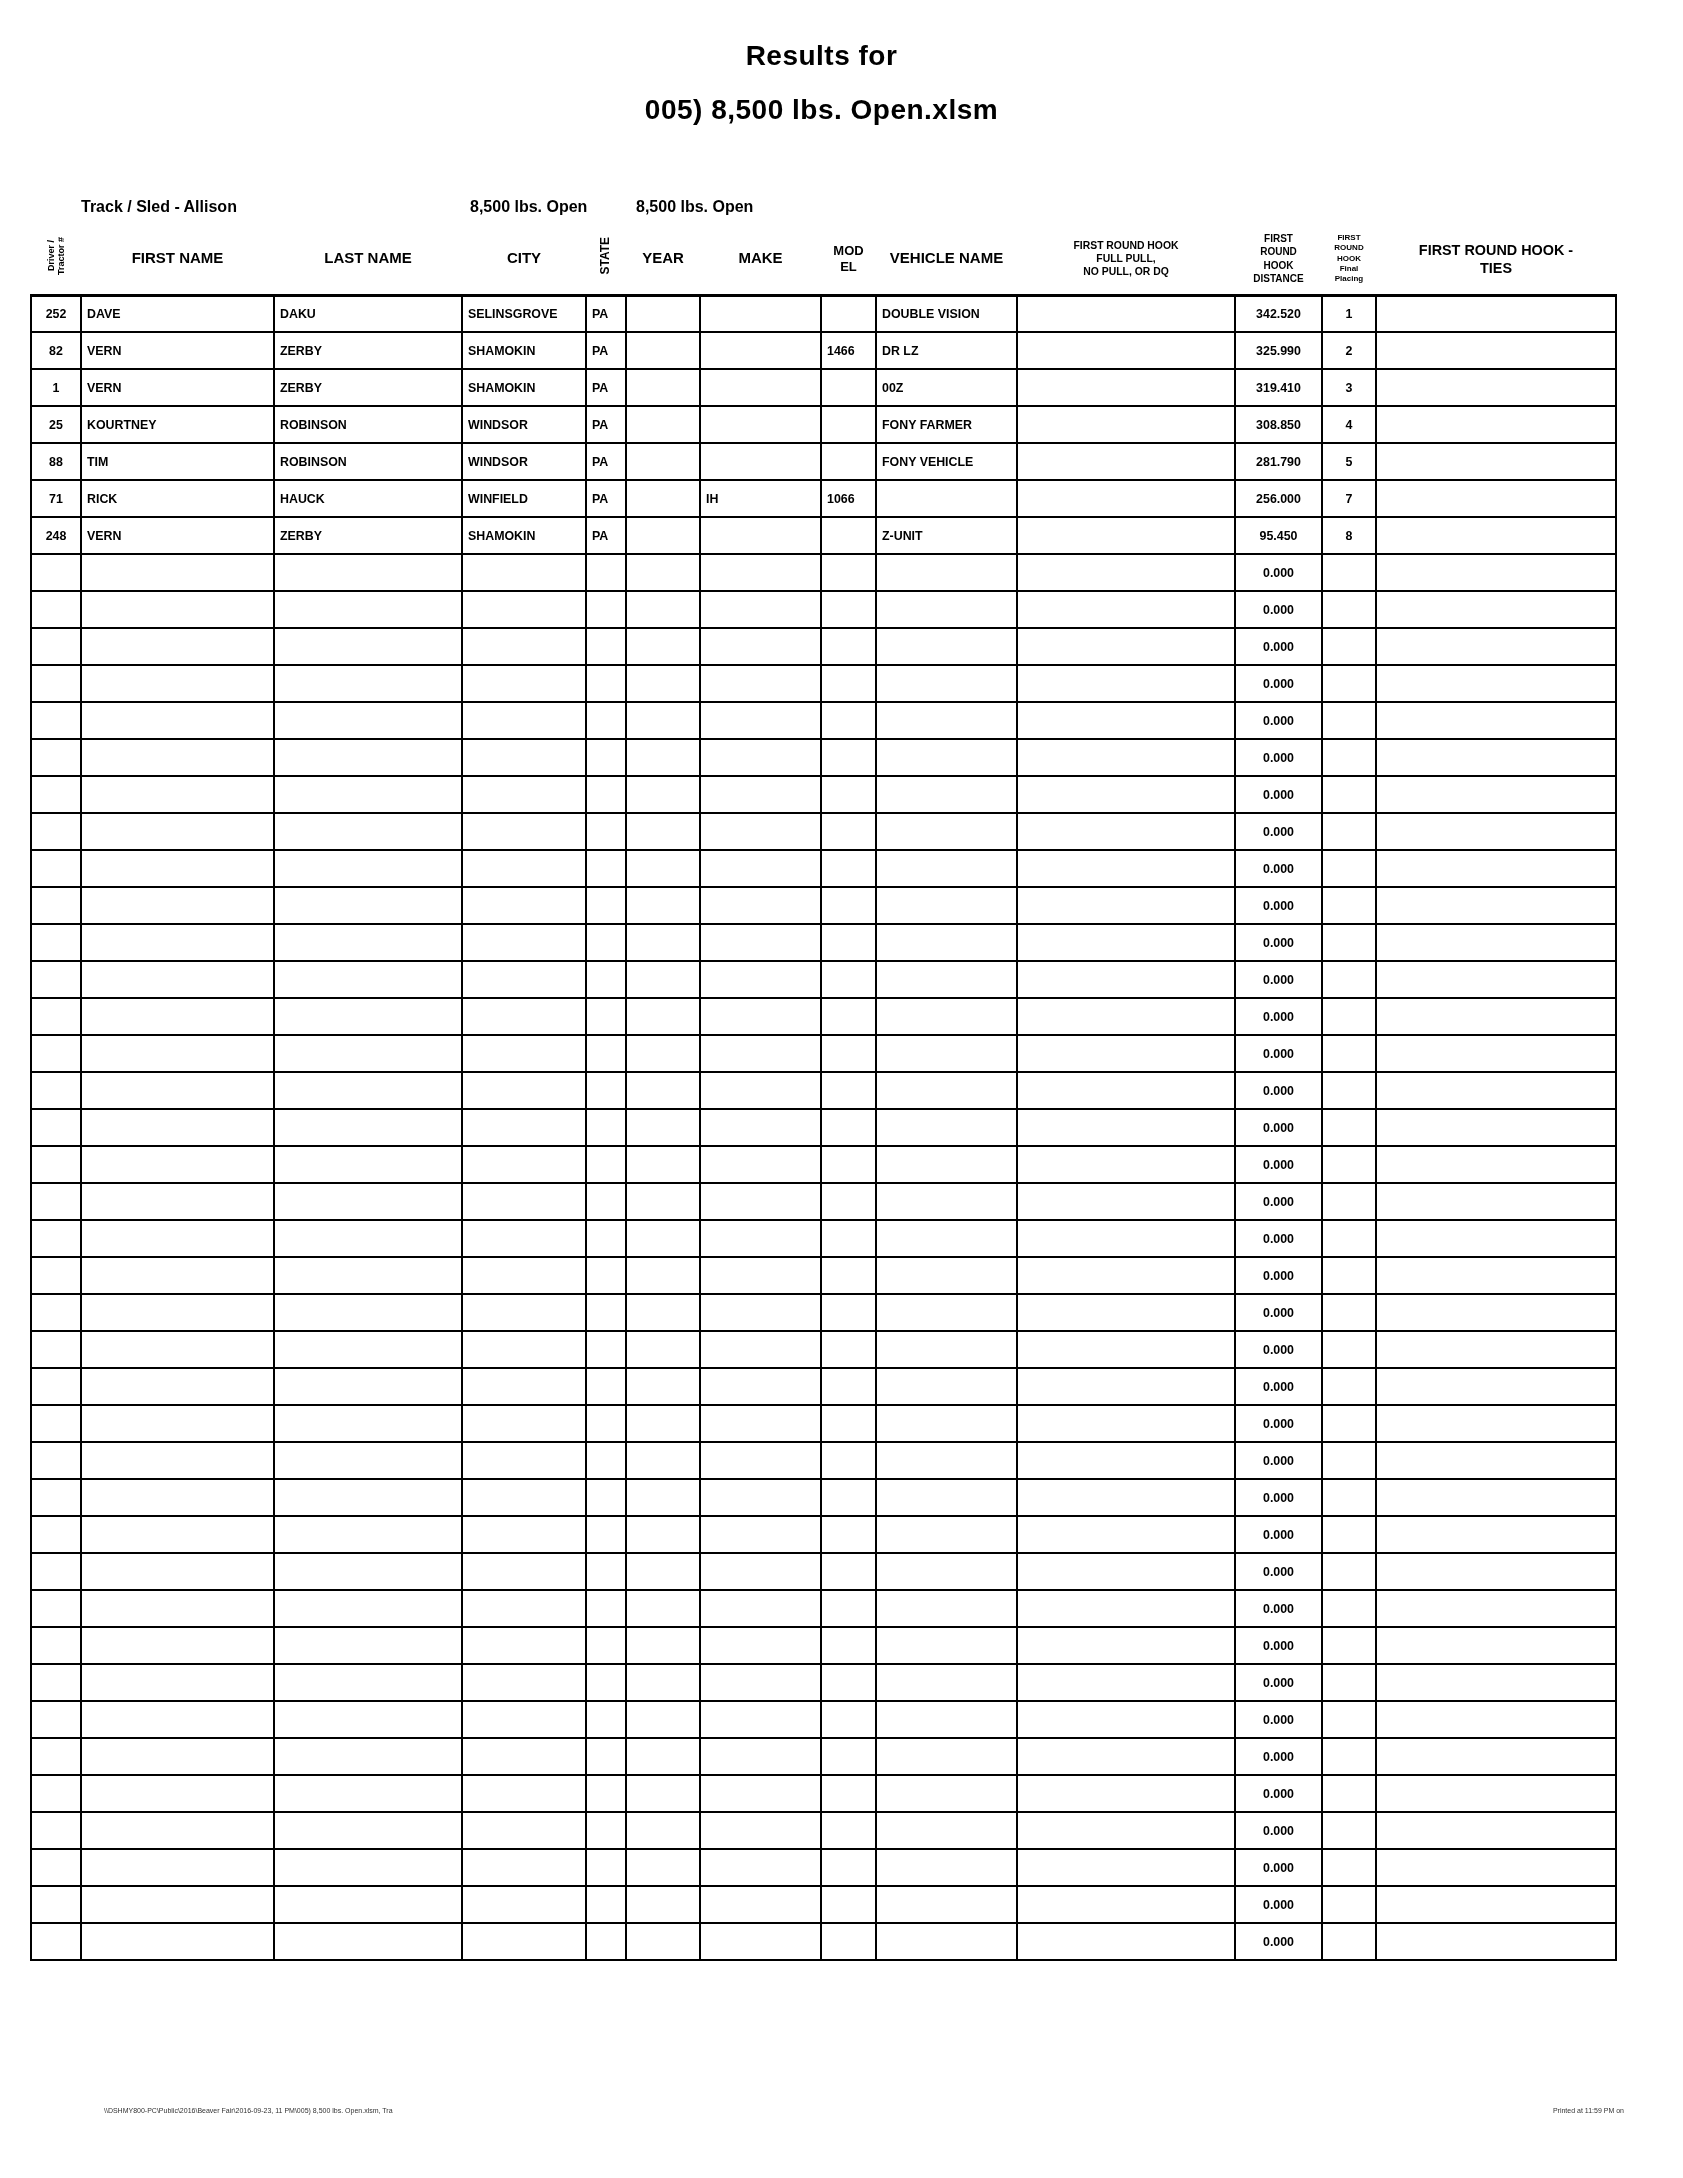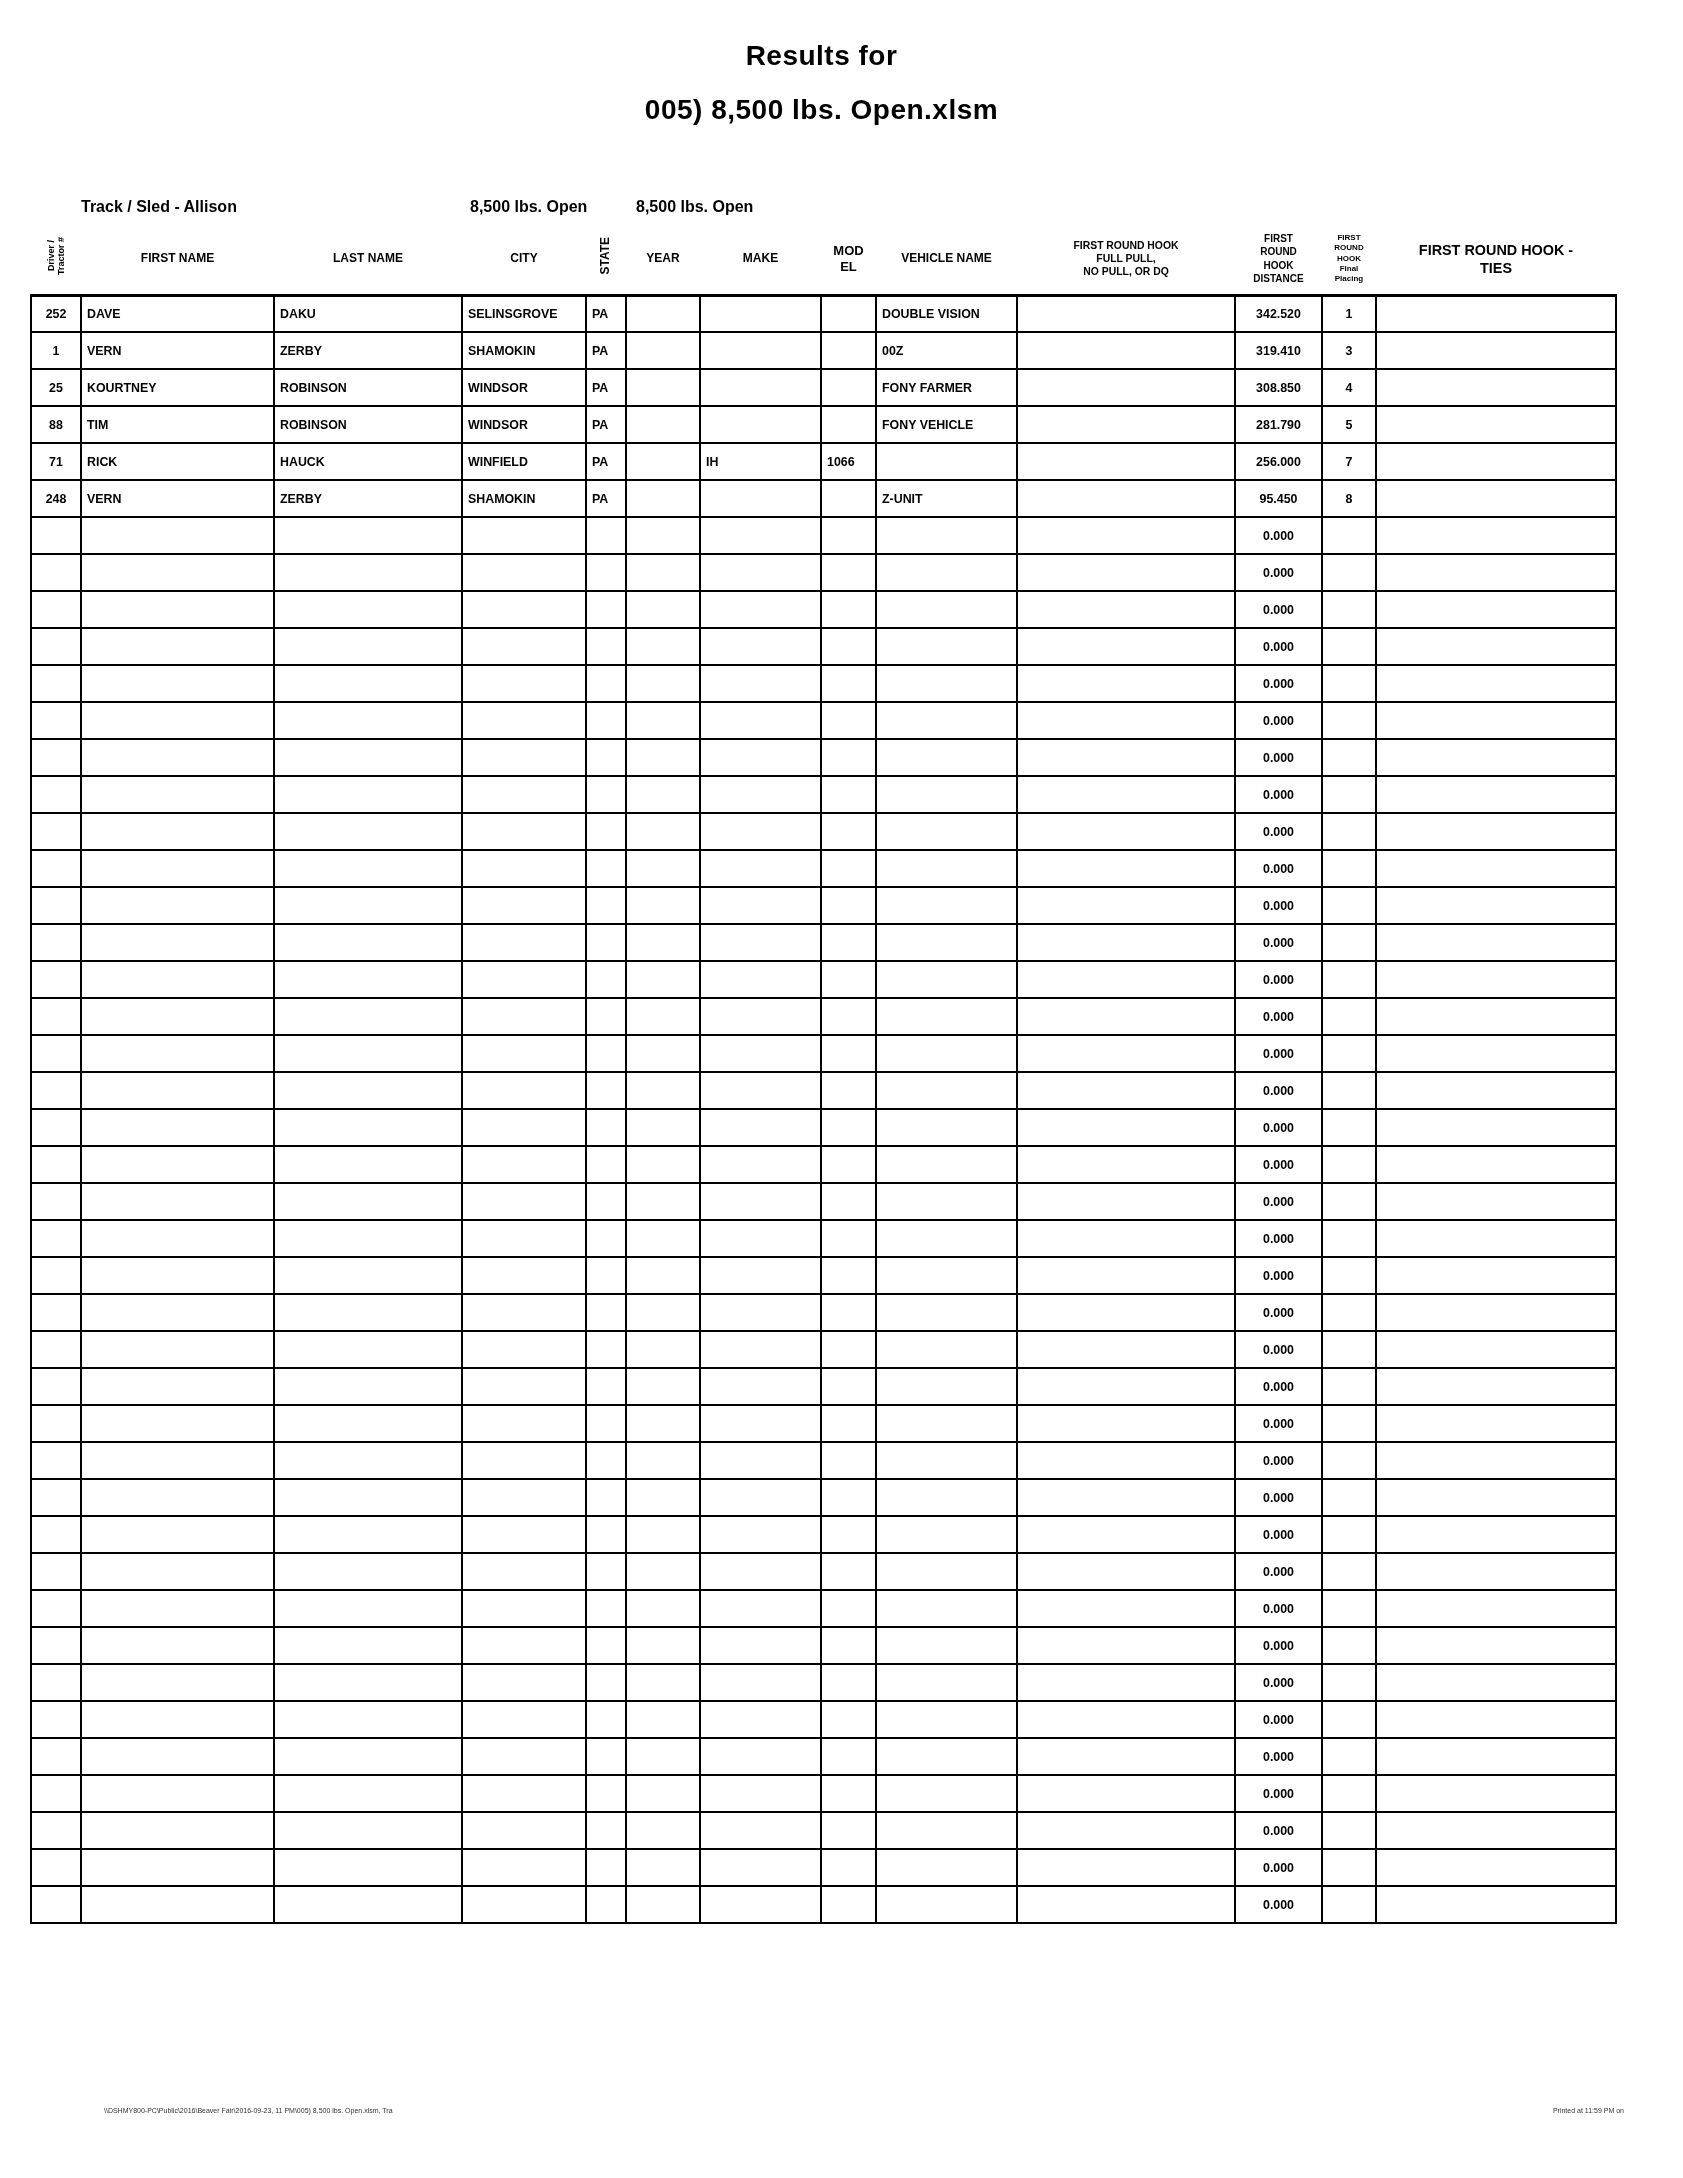--- a/index.html
+++ b/index.html
@@ -25,21 +25,21 @@
     white-space:pre-line; padding:2px 1px; height:71px; box-sizing:border-box;
     line-height:1.25;
   }
   tbody td {
     border:2px solid #000; height:37px; box-sizing:border-box;
     font-weight:bold; font-size:12.4px; padding:0 5px;
     overflow:hidden; white-space:nowrap; vertical-align:middle;
   }
   tbody tr:first-child td { border-top:3px solid #000; }
 
-  .h-std   { font-size:12px; }
+  .h-std   { font-size:15px; }
   .h-modl  { font-size:13px; }
   .h-fullpull { font-size:10.4px; }
   .h-dist  { font-size:10px; line-height:1.35; }
   .h-place { font-size:8px; line-height:1.3; }
   .h-ties  { font-size:14.4px; }
 
   .vert {
     writing-mode:vertical-rl; transform:rotate(180deg);
     display:inline-block; white-space:pre-line; line-height:1.15;
   }
@@ -124,20 +124,35 @@
           <td class="c-year"></td>
           <td class="c-make"></td>
           <td class="c-model"></td>
           <td class="c-vehicle-name">DOUBLE VISION</td>
           <td class="c-full-pull"></td>
           <td class="c-distance">342.520</td>
           <td class="c-placing">1</td>
           <td class="c-ties"></td>
         </tr>
         <tr>
+          <td class="c-num">82</td>
+          <td class="c-first-name">VERN</td>
+          <td class="c-last-name">ZERBY</td>
+          <td class="c-city">SHAMOKIN</td>
+          <td class="c-state">PA</td>
+          <td class="c-year"></td>
+          <td class="c-make"></td>
+          <td class="c-model">1466</td>
+          <td class="c-vehicle-name">DR LZ</td>
+          <td class="c-full-pull"></td>
+          <td class="c-distance">325.990</td>
+          <td class="c-placing">2</td>
+          <td class="c-ties"></td>
+        </tr>
+        <tr>
           <td class="c-num">1</td>
           <td class="c-first-name">VERN</td>
           <td class="c-last-name">ZERBY</td>
           <td class="c-city">SHAMOKIN</td>
           <td class="c-state">PA</td>
           <td class="c-year"></td>
           <td class="c-make"></td>
           <td class="c-model"></td>
           <td class="c-vehicle-name">00Z</td>
           <td class="c-full-pull"></td>

